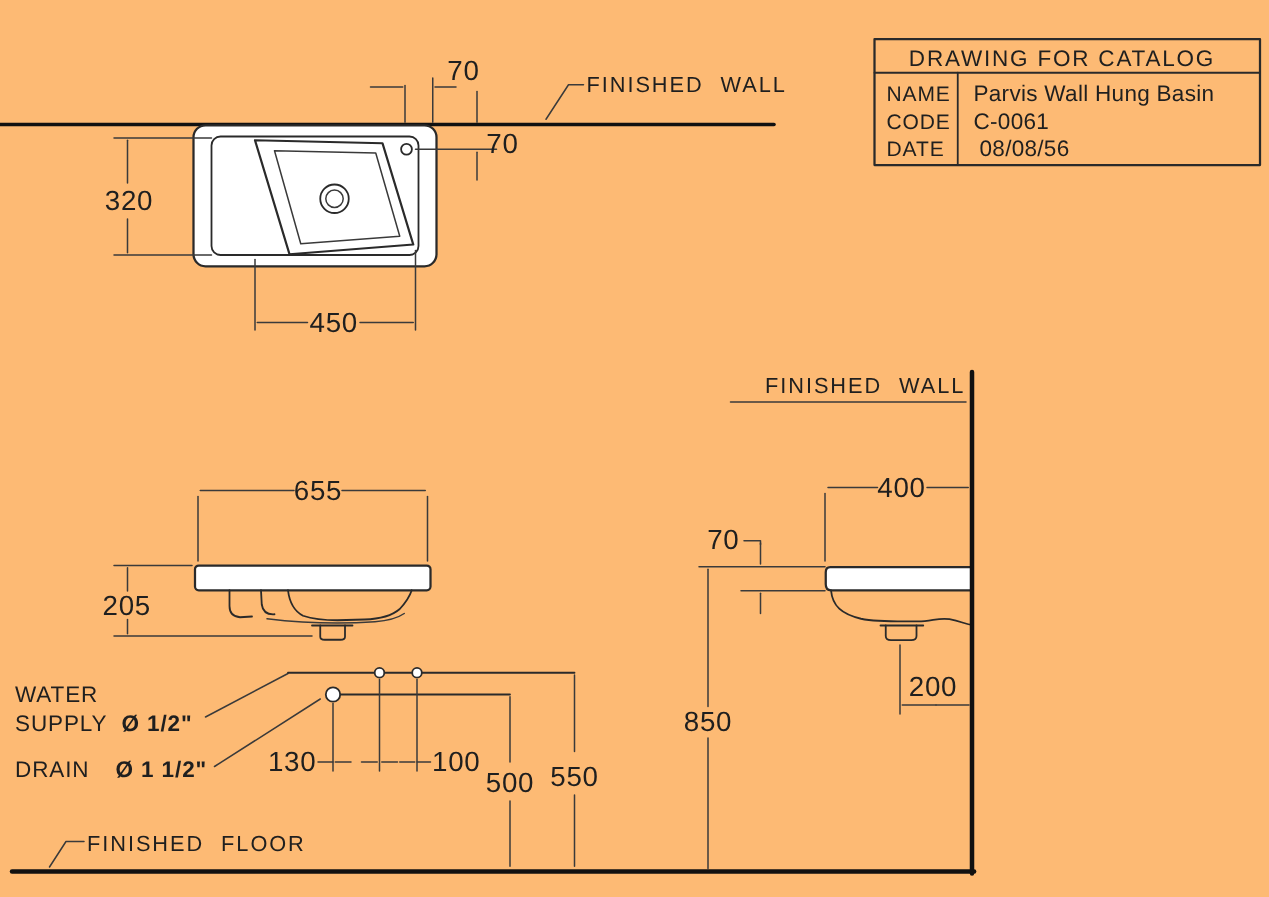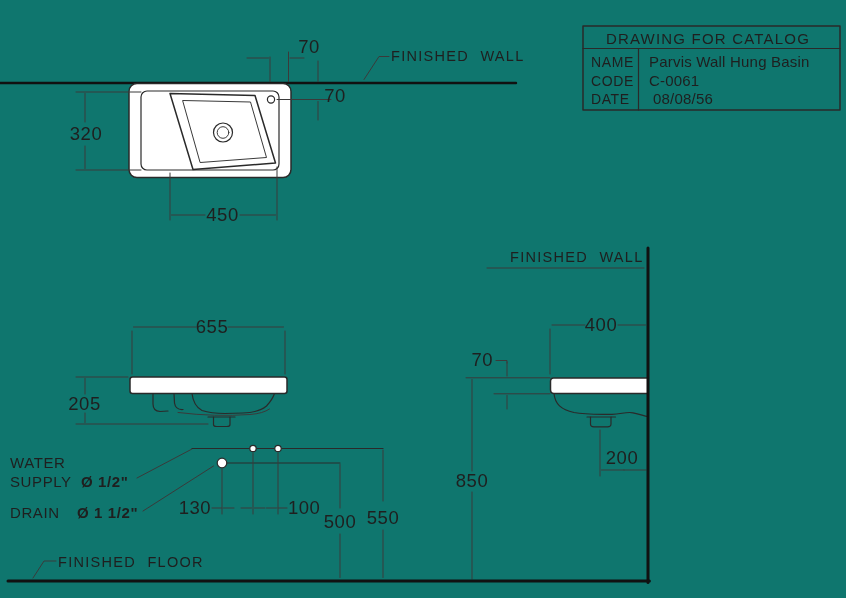--- a/index.html
+++ b/index.html
@@ -1,16 +1,16 @@
 <!DOCTYPE html>
 <html><head>
 <meta charset="utf-8">
 <style>
   html,body{margin:0;padding:0;background:#fff;}
-  #stage{position:relative;width:846px;height:598px;background:#0f766e;overflow:hidden;}
+  #stage{position:relative;width:846px;height:598px;background:#fdba74;overflow:hidden;}
   svg{display:block;}
   svg line,svg path,svg polyline,svg polygon,svg rect,svg circle{fill:none;stroke-linecap:round;stroke-linejoin:round;}
   .ln{stroke:#2a2a2a;stroke-width:1.5;}
   .ln2{stroke:#2a2a2a;stroke-width:1.2;}
   .thin{stroke:#3a3a3a;stroke-width:1;}
   .thick{stroke:#111111;stroke-width:3;}
   .wallln{stroke:#111111;stroke-width:2.4;}
   .wfill{fill:#ffffff;}
   text{font-family:"Liberation Sans",sans-serif;fill:#1f1f1f;stroke:none;}
   .dim{font-size:18.5px;letter-spacing:0.5px;}

